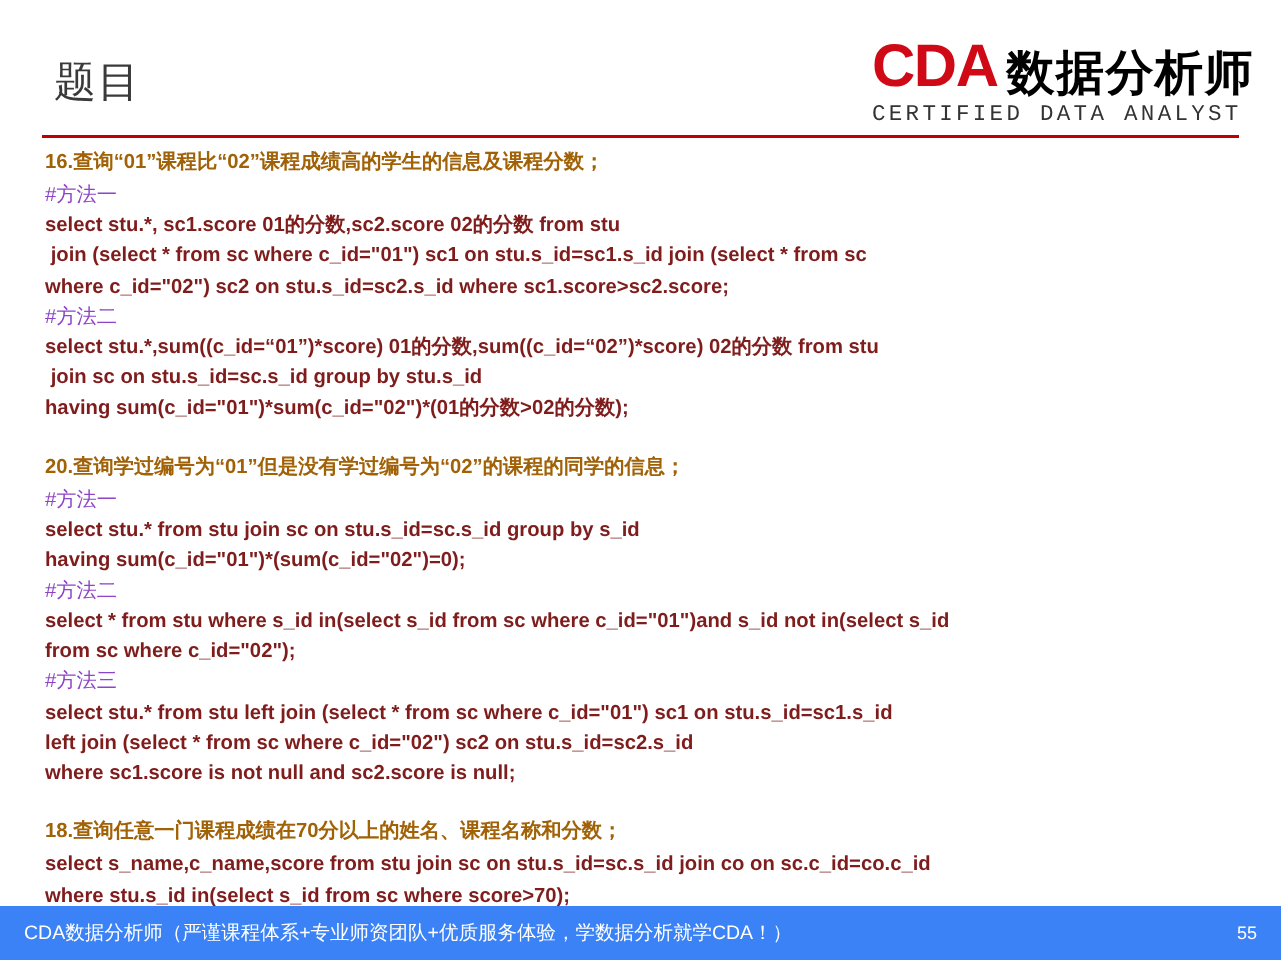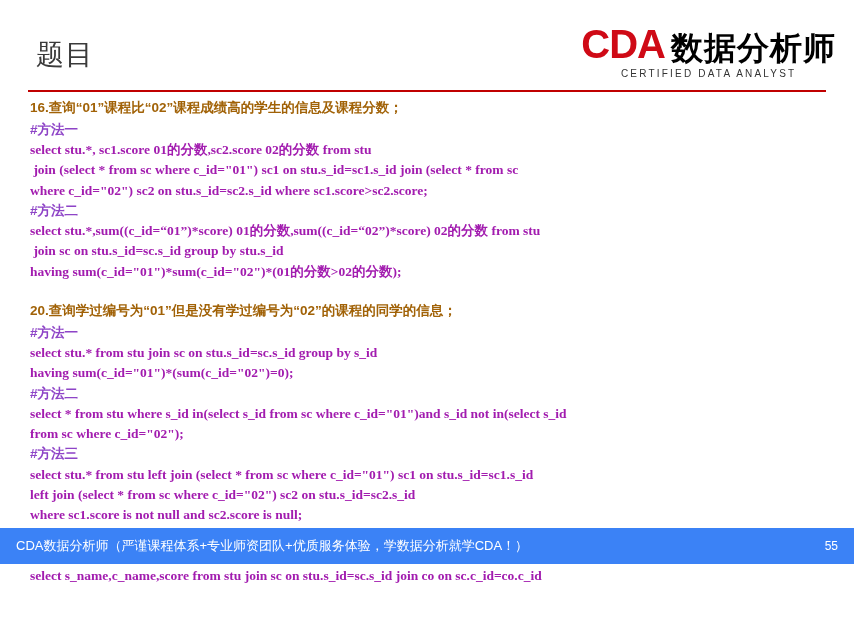--- a/index.html
+++ b/index.html
@@ -9,21 +9,21 @@
   body {
     width: 854px;
     height: 640px;
     background: #ffffff;
     font-family: "Liberation Sans", sans-serif;
     overflow: hidden;
   }
   .slide {
     position: relative;
     width: 854px;
-    height: 564px;
+    height: 640px;
     background: #ffffff;
     box-sizing: border-box;
   }
   
   .header {
     position: absolute;
     top: 0;
     left: 0;
     width: 854px;
     height: 92px;
@@ -59,24 +59,25 @@
   }
   .logo-cn {
     font-size: 32px;
     font-weight: bold;
     color: #000000;
     margin-left: 6px;
     letter-spacing: 1px;
   }
   .logo-sub {
     margin-top: 5px;
-    font-size: 10px;
+    font-size: 15px;
     color: #333333;
     letter-spacing: 2.2px;
-    text-align: center;
+    text-align: left;
+    font-family: Liberation Mono, monospace;
   }
   .header-rule {
     position: absolute;
     left: 28px;
     top: 90px;
     width: 798px;
     height: 2px;
     background: #c00000;
   }
   
@@ -92,31 +93,30 @@
   }
   .q-line {
     font-size: 13.5px;
     font-weight: bold;
     color: #a16207;
     line-height: 1.55;
     margin-bottom: 1px;
   }
   .comment {
     font-size: 13.5px;
-    font-weight: bold;
+    font-weight: normal;
     color: #8e44c7;
     line-height: 1.5;
   }
   .code {
     font-size: 13.5px;
     font-weight: bold;
-    color: #a21caf;
+    color: #7f1d1d;
     line-height: 1.5;
     white-space: pre-wrap;
-    font-family: Liberation Serif, serif;
   }
   .gap {
     height: 10px;
   }
   
   .footer {
     position: absolute;
     left: 0;
     bottom: 0;
     width: 854px;
@@ -184,20 +184,21 @@
       <div class="code">select stu.* from stu left join (select * from sc where c_id="01") sc1 on stu.s_id=sc1.s_id</div>
       <div class="code">left join (select * from sc where c_id="02") sc2 on stu.s_id=sc2.s_id</div>
       <div class="code">where sc1.score is not null and sc2.score is null;</div>
     </div>
 
     <div class="gap"></div>
 
     <div class="block">
       <div class="q-line">18.查询任意一门课程成绩在70分以上的姓名、课程名称和分数；</div>
       <div class="code">select s_name,c_name,score from stu join sc on stu.s_id=sc.s_id join co on sc.c_id=co.c_id</div>
+      <div class="code">where stu.s_id in(select s_id from sc where score&gt;70);</div>
     </div>
 
   </div>
 
   <div class="footer">
     <div class="footer-text">CDA数据分析师（严谨课程体系+专业师资团队+优质服务体验，学数据分析就学CDA！）</div>
     <div class="footer-page">55</div>
   </div>
 
 </div>

